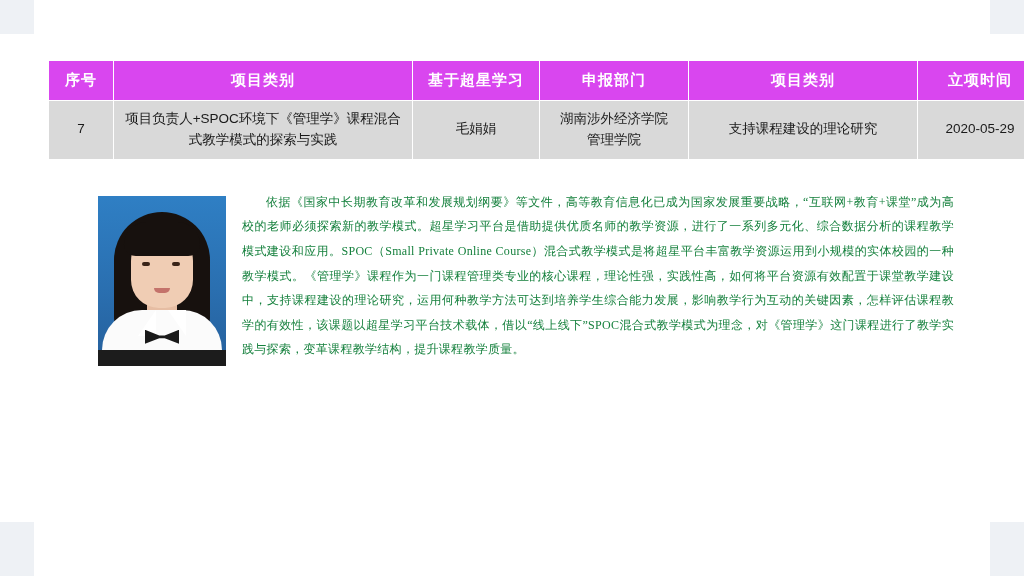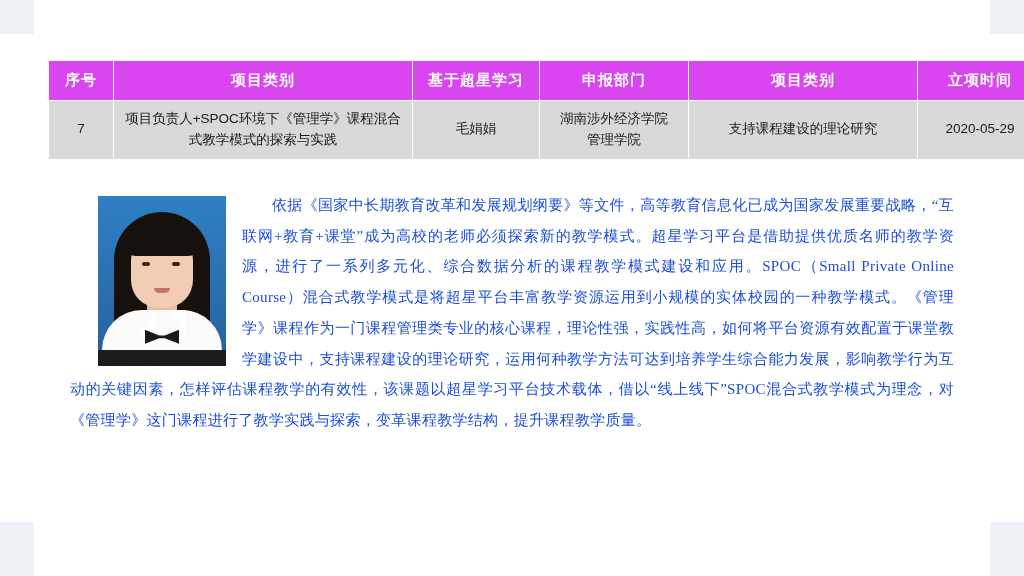--- a/index.html
+++ b/index.html
@@ -217,22 +217,22 @@
     bottom: 0;
     left: 0;
     width: 128px;
     height: 16px;
     background: #1c1c1c;
     z-index: 8;
   }
 
   .para {
     font-family: "Liberation Serif", serif;
-    font-size: 15px;
-    color: #1d4ed8;
+    font-size: 12px;
+    color: #15803d;
     line-height: 2.05;
     text-align: justify;
     text-justify: inter-ideograph;
     text-indent: 2em;
     margin: 0;
     letter-spacing: 0.3px;
   }
   .clearfix::after {
     content: "";
     display: block;

